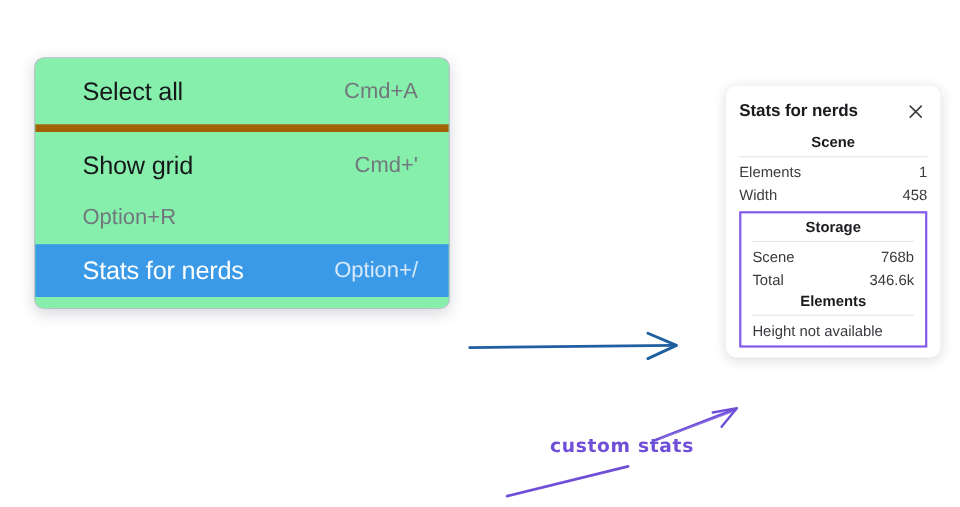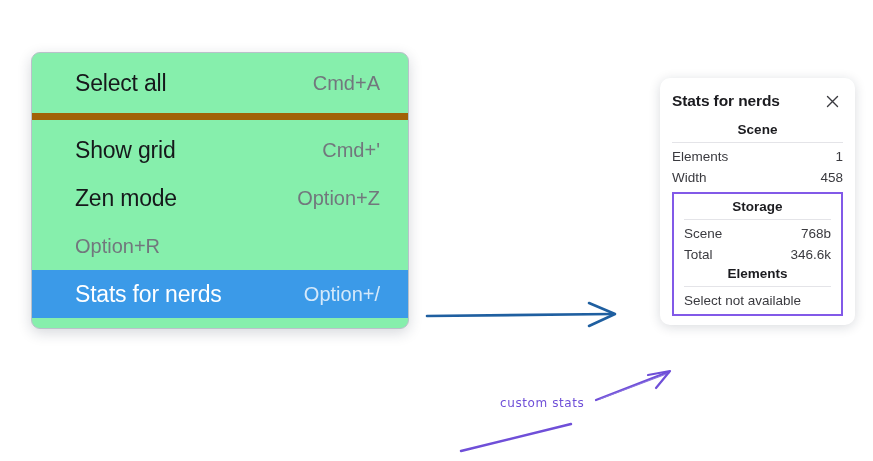--- a/index.html
+++ b/index.html
@@ -137,22 +137,22 @@
     position: absolute;
     left: 0; top: 0;
     width: 873px; height: 461px;
     pointer-events: none;
   }
   #custom-stats-label {
     position: absolute;
     left: 500px;
     top: 396px;
     font-family: "DejaVu Sans", sans-serif;
-    font-size: 12px;
-    font-weight: normal;
+    font-size: 17px;
+    font-weight: bold;
     color: #6f4fd8;
     letter-spacing: 0.6px;
     white-space: nowrap;
   }
 </style>
 </head>
 <body>
 
 <div id="context-menu">
 
@@ -160,24 +160,20 @@
     <div class="menu-row">
       <span class="menu-label">Select all</span>
       <span class="menu-shortcut">Cmd+A</span>
     </div>
   </div>
 
   <div class="menu-section section-bottom">
     <div class="menu-row">
       <span class="menu-label">Show grid</span>
       <span class="menu-shortcut">Cmd+'</span>
-    </div>
-    <div class="menu-row">
-      <span class="menu-label">Zen mode</span>
-      <span class="menu-shortcut">Option+Z</span>
     </div>
     <div class="menu-row">
       <span class="menu-shortcut">Option+R</span>
     </div>
     <div class="menu-row is-selected">
       <span class="menu-label">Stats for nerds</span>
       <span class="menu-shortcut">Option+/</span>
     </div>
   </div>
 
@@ -220,21 +216,21 @@
         </div>
         <div class="stat-row">
           <span class="stat-label">Total</span>
           <span class="stat-value">346.6k</span>
         </div>
       </div>
 
       <div>
         <div class="group-heading">Elements</div>
         <div class="divider"></div>
-        <div class="version-text">Select not available</div>
+        <div class="version-text">Height not available</div>
       </div>
 
     </div>
 
   </div>
 </div>
 
 <svg id="annotations" viewBox="0 0 873 461">
 
   <g>

